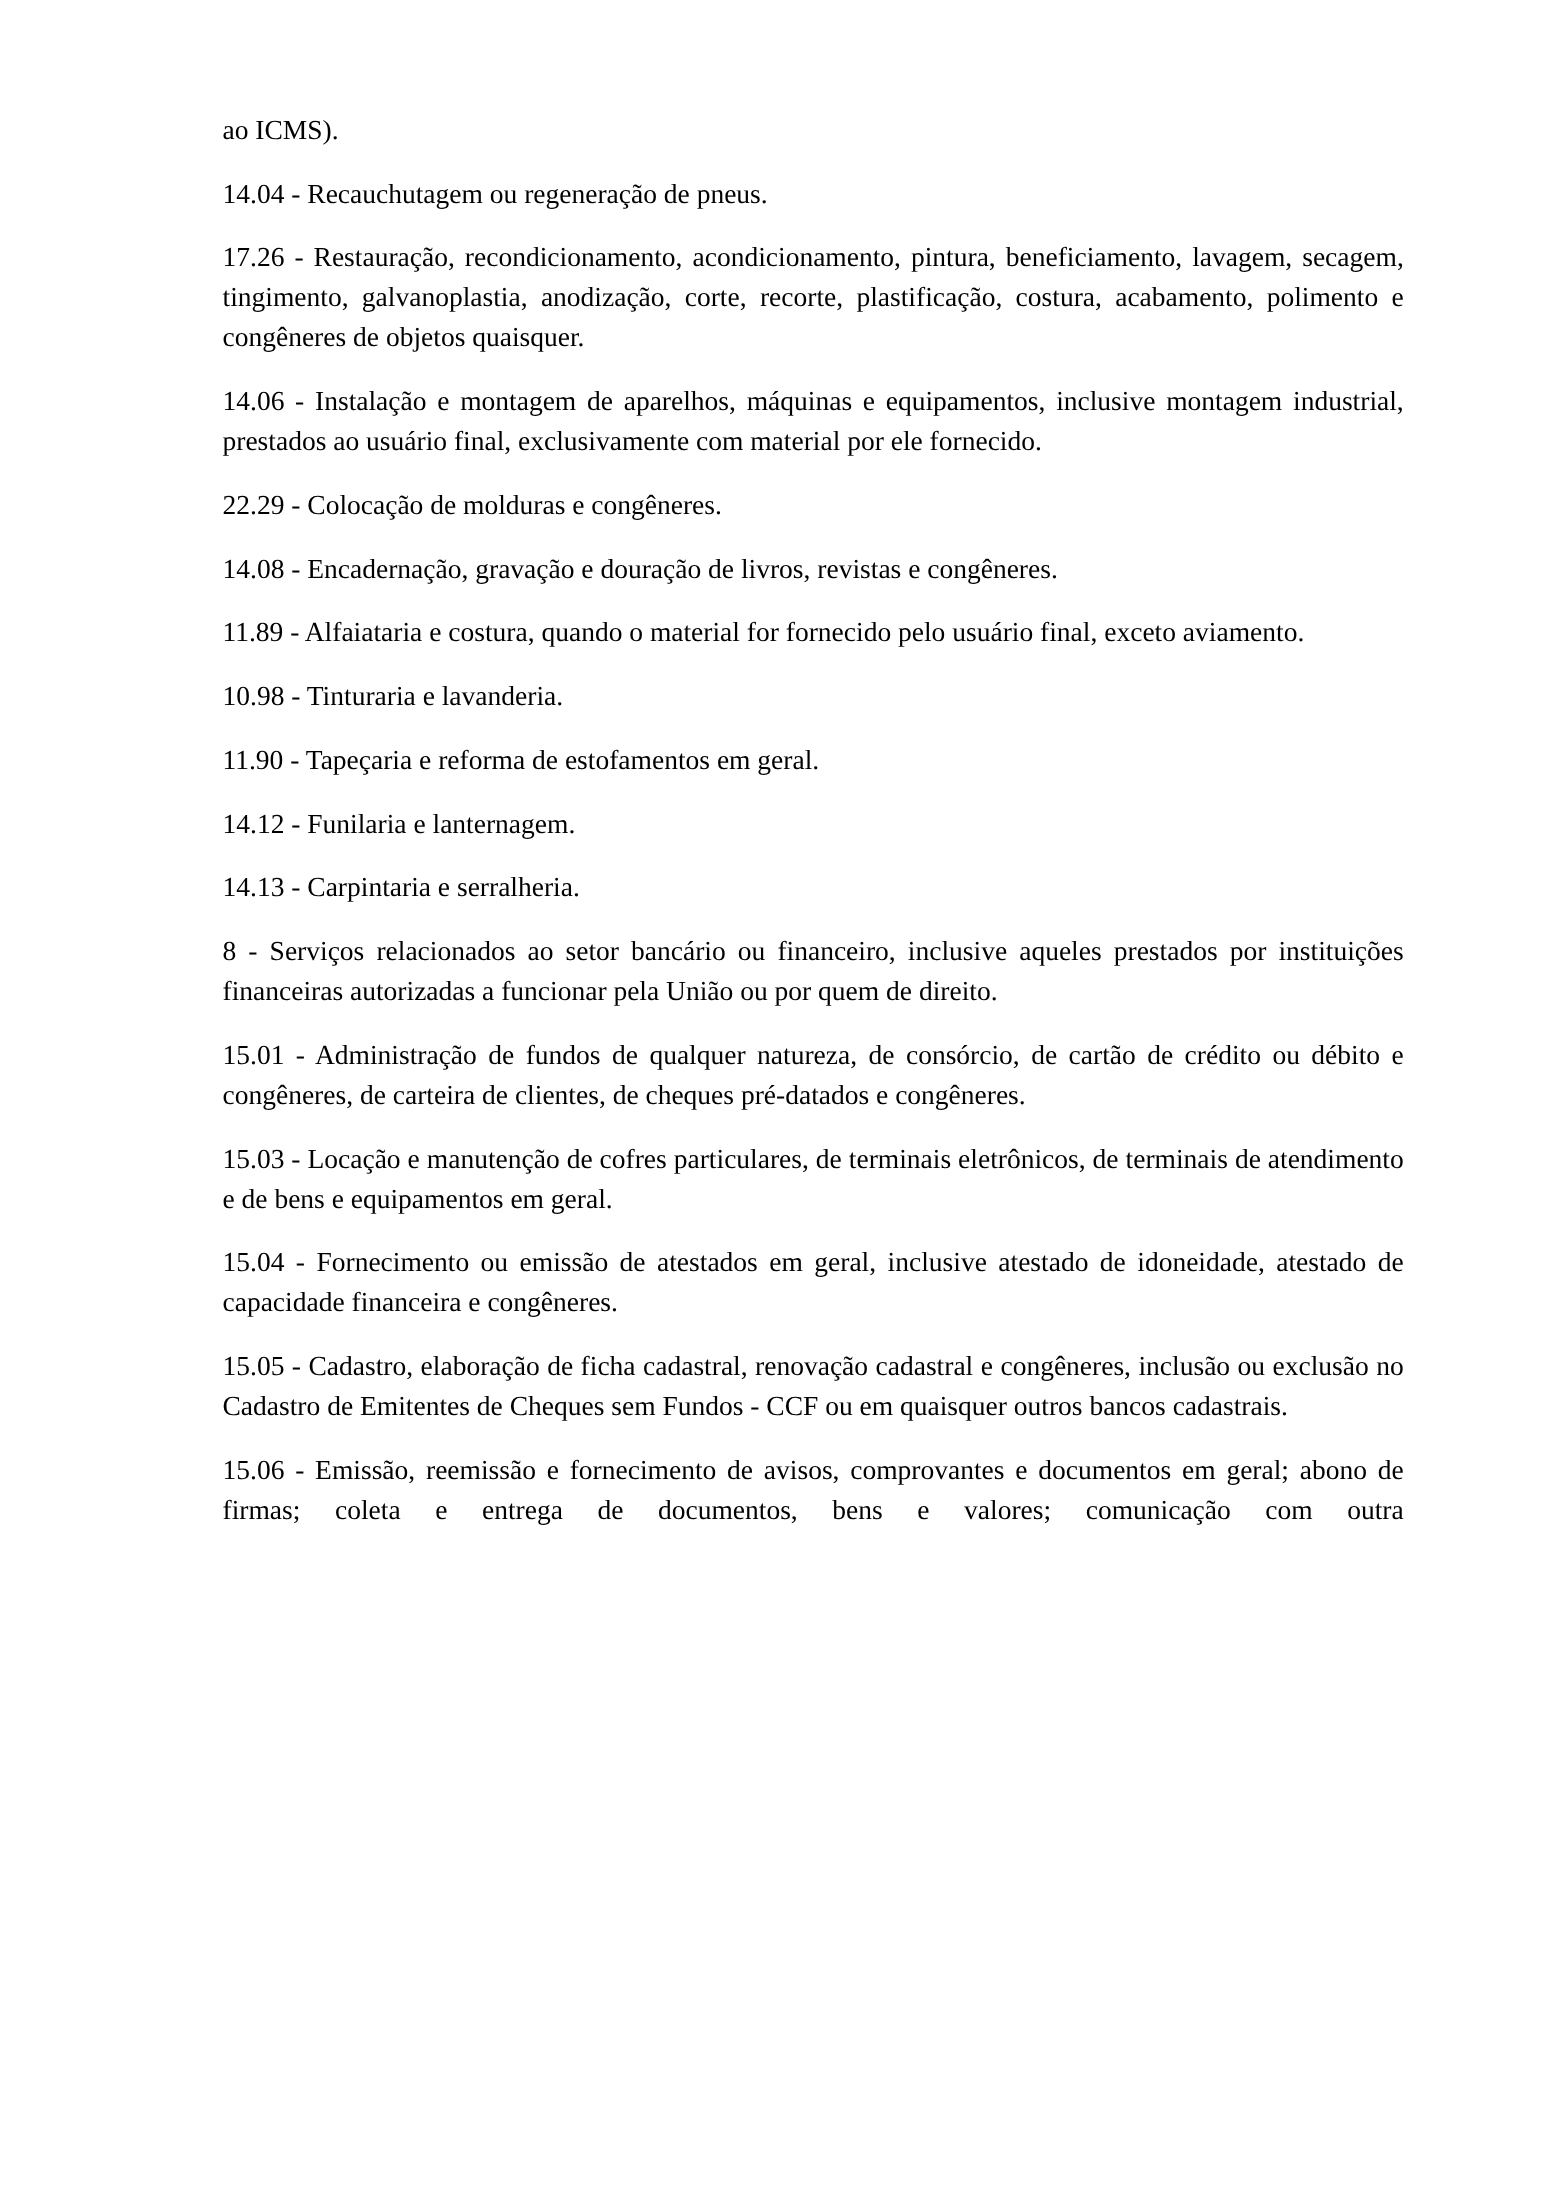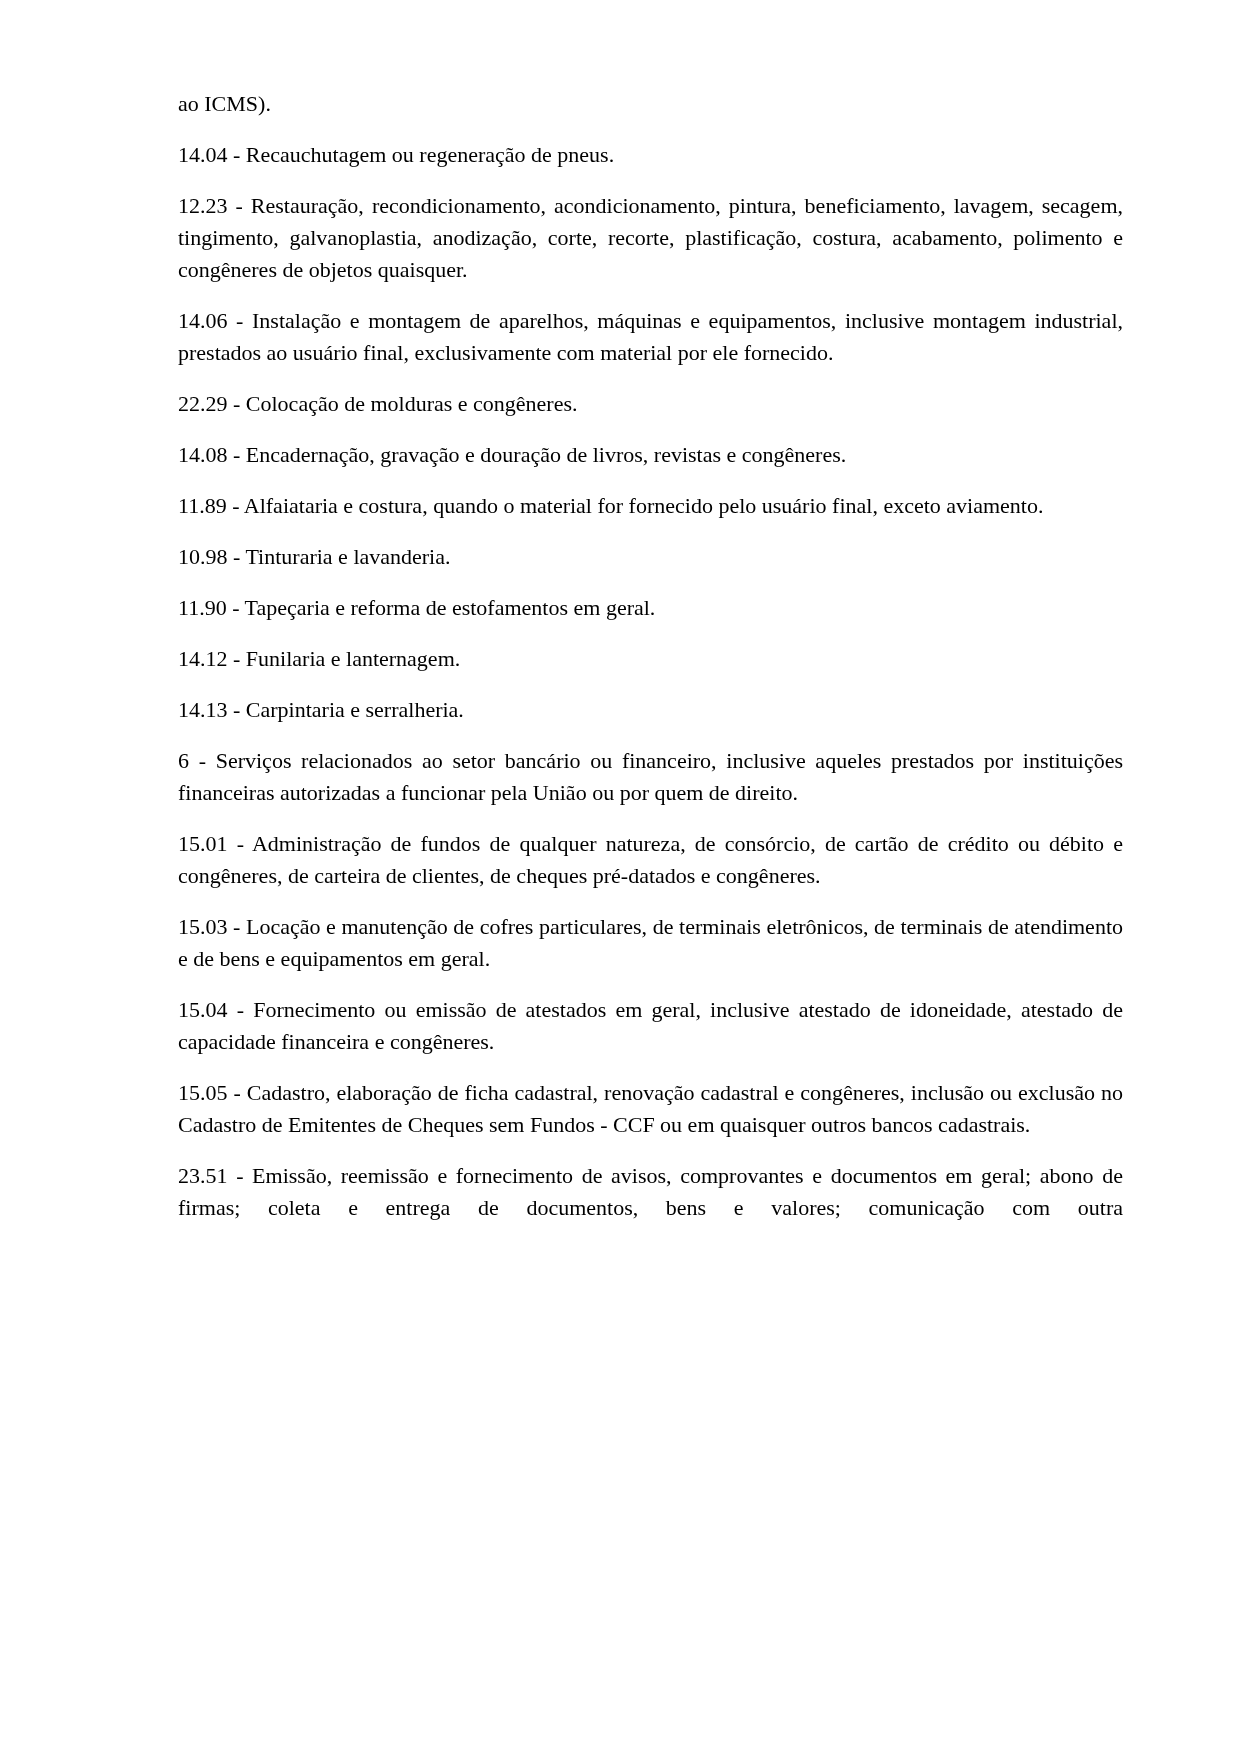--- a/index.html
+++ b/index.html
@@ -34,29 +34,29 @@
     text-align-last: justify;
   }
 </style>
 </head>
 <body>
 
 <div class="page">
   <div class="text-block">
     <p class="para">ao ICMS).</p>
     <p class="para">14.04 - Recauchutagem ou regeneração de pneus.</p>
-    <p class="para">12.23 - Restauração, recondicionamento, acondicionamento, pintura, beneficiamento, lavagem, secagem, tingimento, galvanoplastia, anodização, corte, recorte, plastificação, costura, acabamento, polimento e congêneres de objetos quaisquer.</p>
+    <p class="para">17.26 - Restauração, recondicionamento, acondicionamento, pintura, beneficiamento, lavagem, secagem, tingimento, galvanoplastia, anodização, corte, recorte, plastificação, costura, acabamento, polimento e congêneres de objetos quaisquer.</p>
     <p class="para">14.06 - Instalação e montagem de aparelhos, máquinas e equipamentos, inclusive montagem industrial, prestados ao usuário final, exclusivamente com material por ele fornecido.</p>
     <p class="para">22.29 - Colocação de molduras e congêneres.</p>
     <p class="para">14.08 - Encadernação, gravação e douração de livros, revistas e congêneres.</p>
     <p class="para">11.89 - Alfaiataria e costura, quando o material for fornecido pelo usuário final, exceto aviamento.</p>
     <p class="para">10.98 - Tinturaria e lavanderia.</p>
     <p class="para">11.90 - Tapeçaria e reforma de estofamentos em geral.</p>
     <p class="para">14.12 - Funilaria e lanternagem.</p>
     <p class="para">14.13 - Carpintaria e serralheria.</p>
-    <p class="para">6 - Serviços relacionados ao setor bancário ou financeiro, inclusive aqueles prestados por instituições financeiras autorizadas a funcionar pela União ou por quem de direito.</p>
+    <p class="para">8 - Serviços relacionados ao setor bancário ou financeiro, inclusive aqueles prestados por instituições financeiras autorizadas a funcionar pela União ou por quem de direito.</p>
     <p class="para">15.01 - Administração de fundos de qualquer natureza, de consórcio, de cartão de crédito ou débito e congêneres, de carteira de clientes, de cheques pré-datados e congêneres.</p>
     <p class="para">15.03 - Locação e manutenção de cofres particulares, de terminais eletrônicos, de terminais de atendimento e de bens e equipamentos em geral.</p>
     <p class="para">15.04 - Fornecimento ou emissão de atestados em geral, inclusive atestado de idoneidade, atestado de capacidade financeira e congêneres.</p>
     <p class="para">15.05 - Cadastro, elaboração de ficha cadastral, renovação cadastral e congêneres, inclusão ou exclusão no Cadastro de Emitentes de Cheques sem Fundos - CCF ou em quaisquer outros bancos cadastrais.</p>
-    <p class="para continued">23.51 - Emissão, reemissão e fornecimento de avisos, comprovantes e documentos em geral; abono de firmas; coleta e entrega de documentos, bens e valores; comunicação com outra</p>
+    <p class="para continued">15.06 - Emissão, reemissão e fornecimento de avisos, comprovantes e documentos em geral; abono de firmas; coleta e entrega de documentos, bens e valores; comunicação com outra</p>
   </div>
 </div>
 
 </body></html>

